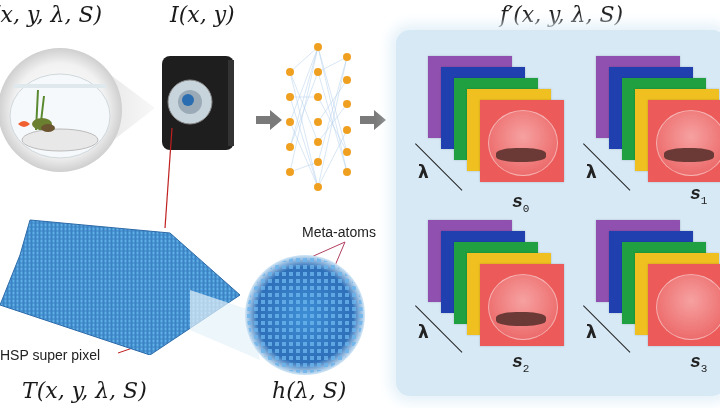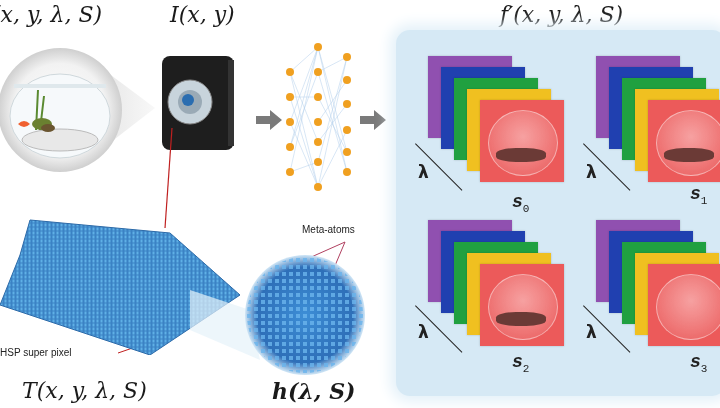--- a/index.html
+++ b/index.html
@@ -1,18 +1,18 @@
 <!DOCTYPE html>
 <html><head>
 <meta charset="utf-8">
 <style>
   html, body { margin: 0; padding: 0; }
   body { width: 720px; height: 408px; background: #ffffff; position: relative; overflow: hidden; font-family: "Liberation Sans", sans-serif; }
   .math { position: absolute; font-family: "DejaVu Serif", serif; font-style: italic; font-size: 22px; color: #1a1a1a; white-space: nowrap; }
-  .label { position: absolute; font-family: "Liberation Sans", sans-serif; font-size: 10px; color: #222; white-space: nowrap; }
+  .label { position: absolute; font-family: "Liberation Sans", sans-serif; font-size: 14px; color: #222; white-space: nowrap; }
   .panel { position: absolute; left: 396px; top: 30px; width: 330px; height: 366px; background: #d6e9f5; border-radius: 14px; box-shadow: 0 0 14px 6px #e4f1f9; }
   .stack { position: absolute; width: 150px; height: 160px; }
   .frame { position: absolute; width: 84px; height: 82px; box-shadow: 0 0 2px rgba(0,0,0,0.2); }
   .f0 { left: 0; top: 0; }
   .f1 { left: 13px; top: 11px; }
   .f2 { left: 26px; top: 22px; }
   .f3 { left: 39px; top: 33px; }
   .f4 { left: 52px; top: 44px; overflow: hidden; }
   .bowl { position: absolute; left: 8px; top: 10px; width: 68px; height: 64px; border-radius: 50%; background: radial-gradient(circle at 50% 40%, rgba(255,220,220,0.55), rgba(230,90,90,0.4)); border: 1px solid rgba(255,255,255,0.45); }
   .gravel { position: absolute; left: 16px; top: 48px; width: 50px; height: 14px; border-radius: 40%; background: #6b3a36; }
@@ -21,21 +21,21 @@
   .slabel { position: absolute; font-size: 18px; font-weight: bold; font-style: italic; color: #222; font-family: Liberation Mono, monospace; }
   .slabel sub { font-size: 11px; font-style: normal; font-weight: normal; }
 </style>
 </head>
 <body>
 
 <div class="math" style="left:-8px; top:2px;">(x, y, λ, S)</div>
 <div class="math" style="left:170px; top:2px;text-align:center;">I(x, y)</div>
 <div class="math" style="left:500px; top:2px;">f′(x, y, λ, S)</div>
 <div class="math" style="left:22px; top:378px;">T(x, y, λ, S)</div>
-<div class="math" style="left:272px; top:378px;font-weight:bold;">h(λ, S)</div>
+<div class="math" style="left:272px; top:378px;">h(λ, S)</div>
 
 <div style="position:absolute; left:-20px; top:40px; width:140px; height:120px;">
   <svg width="300" height="140" viewBox="0 0 300 140" style="position:absolute;left:0;top:0;">
     <defs>
       <radialGradient id="halo" cx="50%" cy="50%" r="50%">
         <stop offset="0%" stop-color="#ffffff"></stop>
         <stop offset="75%" stop-color="#f2f2f2"></stop>
         <stop offset="100%" stop-color="#cfcfcf"></stop>
       </radialGradient>
       <linearGradient id="beam" x1="0" x2="1">

